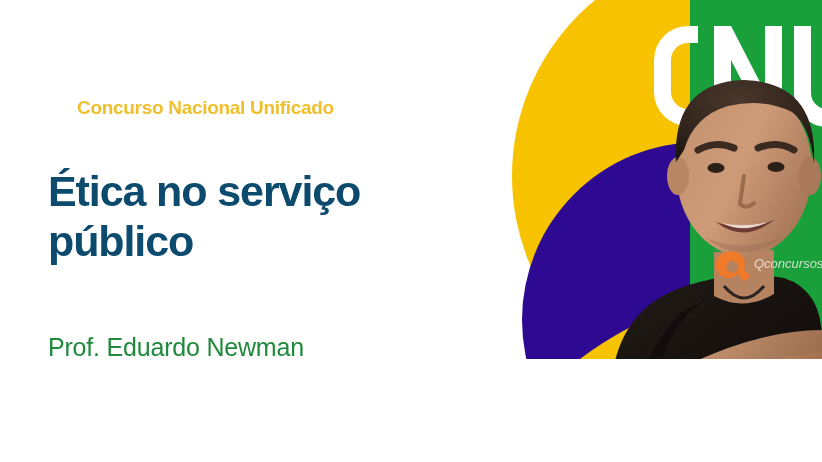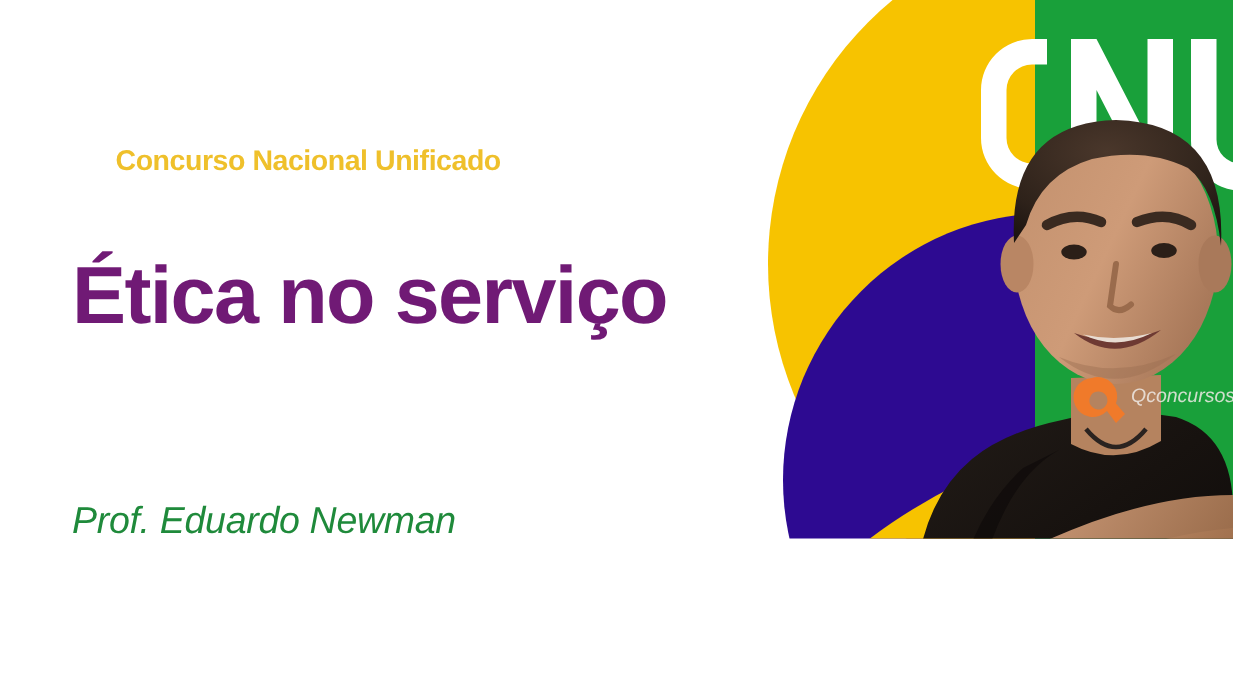--- a/index.html
+++ b/index.html
@@ -56,34 +56,33 @@
     color: #EFC02B;
     white-space: nowrap;
   }
 
   .headline {
     position: absolute;
     top: 166px;
     left: 0;
     margin: 0;
     width: 430px;
-    font-size: 54px;
+    font-size: 43px;
     font-weight: bold;
     line-height: 1.17;
     letter-spacing: -1.1px;
-    color: #701a75;
+    color: #0c4a6e;
   }
 
   .presenter {
     position: absolute;
     top: 333px;
     left: 0;
     margin: 0;
     font-size: 25px;
-    font-style: italic;
     font-weight: normal;
     letter-spacing: -0.2px;
     color: #1F8A3B;
     white-space: nowrap;
   }
 </style>
 </head>
 <body>
 
 <div class="slide">
@@ -229,19 +228,20 @@
       </g>
     </svg>
   </div>
 
   <div class="text-col">
 
     <p class="eyebrow">Concurso Nacional Unificado</p>
 
     <h1 class="headline">
       <span>Ética no serviço</span><br>
+      <span>público</span>
     </h1>
 
     <p class="presenter">Prof. Eduardo Newman</p>
 
   </div>
 
 </div>
 
 </body></html>

